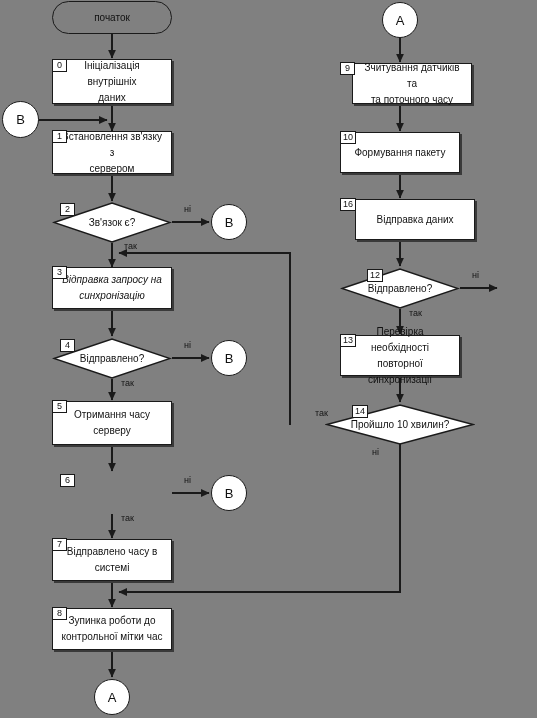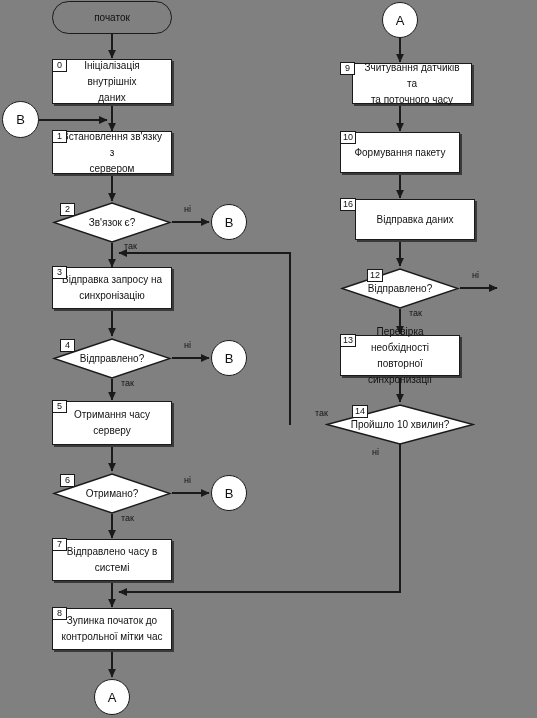--- a/index.html
+++ b/index.html
@@ -196,21 +196,21 @@
       <polygon points="2,21.5 60,2 118,21.5 60,41" fill="#ffffff" stroke="#1a1a1a" stroke-width="1.4"></polygon>
     </svg>
     <span class="txt">Зв'язок є?</span>
   </div>
   <div class="tag" style="left:60px; top:203px;">2</div>
 
   <div class="node conn" style="left:211px; top:204px; width:36px; height:36px;">
     <span class="txt">B</span>
   </div>
 
-  <div class="node proc" style="left:52px; top:267px; width:120px; height:42px;">
+  <div class="node proc" style="left:52px; top:267px; width:120px; height:42px;font-style:italic;">
     <span class="txt">Відправка запросу на
 синхронізацію</span>
   </div>
   <div class="tag" style="left:52px; top:266px;">3</div>
 
   <div class="node dec" style="left:52px; top:337px; width:120px; height:43px;">
     <svg class="dshape" width="120" height="43">
       <polygon points="2,21.5 60,2 118,21.5 60,41" fill="#ffffff" stroke="#1a1a1a" stroke-width="1.4"></polygon>
     </svg>
     <span class="txt">Відправлено?</span>
@@ -220,40 +220,34 @@
   <div class="node conn" style="left:211px; top:340px; width:36px; height:36px;">
     <span class="txt">B</span>
   </div>
 
   <div class="node proc" style="left:52px; top:401px; width:120px; height:44px;">
     <span class="txt">Отримання часу
 серверу</span>
   </div>
   <div class="tag" style="left:52px; top:400px;">5</div>
 
-  <div class="node dec" style="left:52px; top:472px; width:120px; height:43px;">
-    <svg class="dshape" width="120" height="43">
-      <polygon points="2,21.5 60,2 118,21.5 60,41" fill="#ffffff" stroke="#1a1a1a" stroke-width="1.4"></polygon>
-    </svg>
-    <span class="txt">Отримано?</span>
-  </div>
   <div class="tag" style="left:60px; top:474px;">6</div>
 
   <div class="node conn" style="left:211px; top:475px; width:36px; height:36px;">
     <span class="txt">B</span>
   </div>
 
   <div class="node proc" style="left:52px; top:539px; width:120px; height:42px;">
     <span class="txt">Відправлено часу в
 системі</span>
   </div>
   <div class="tag" style="left:52px; top:538px;">7</div>
 
   <div class="node proc" style="left:52px; top:608px; width:120px; height:42px;">
-    <span class="txt">Зупинка початок до
+    <span class="txt">Зупинка роботи до
 контрольної мітки час</span>
   </div>
   <div class="tag" style="left:52px; top:607px;">8</div>
 
   <div class="node conn" style="left:94px; top:679px; width:36px; height:36px;">
     <span class="txt">A</span>
   </div>
 
   <div class="node conn" style="left:382px; top:2px; width:36px; height:36px;">
     <span class="txt">A</span>

